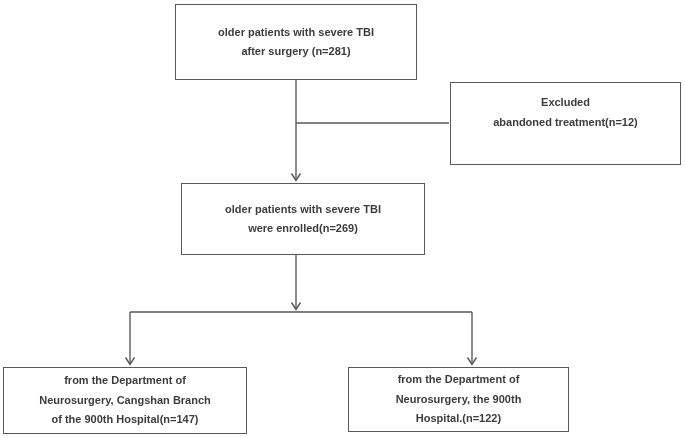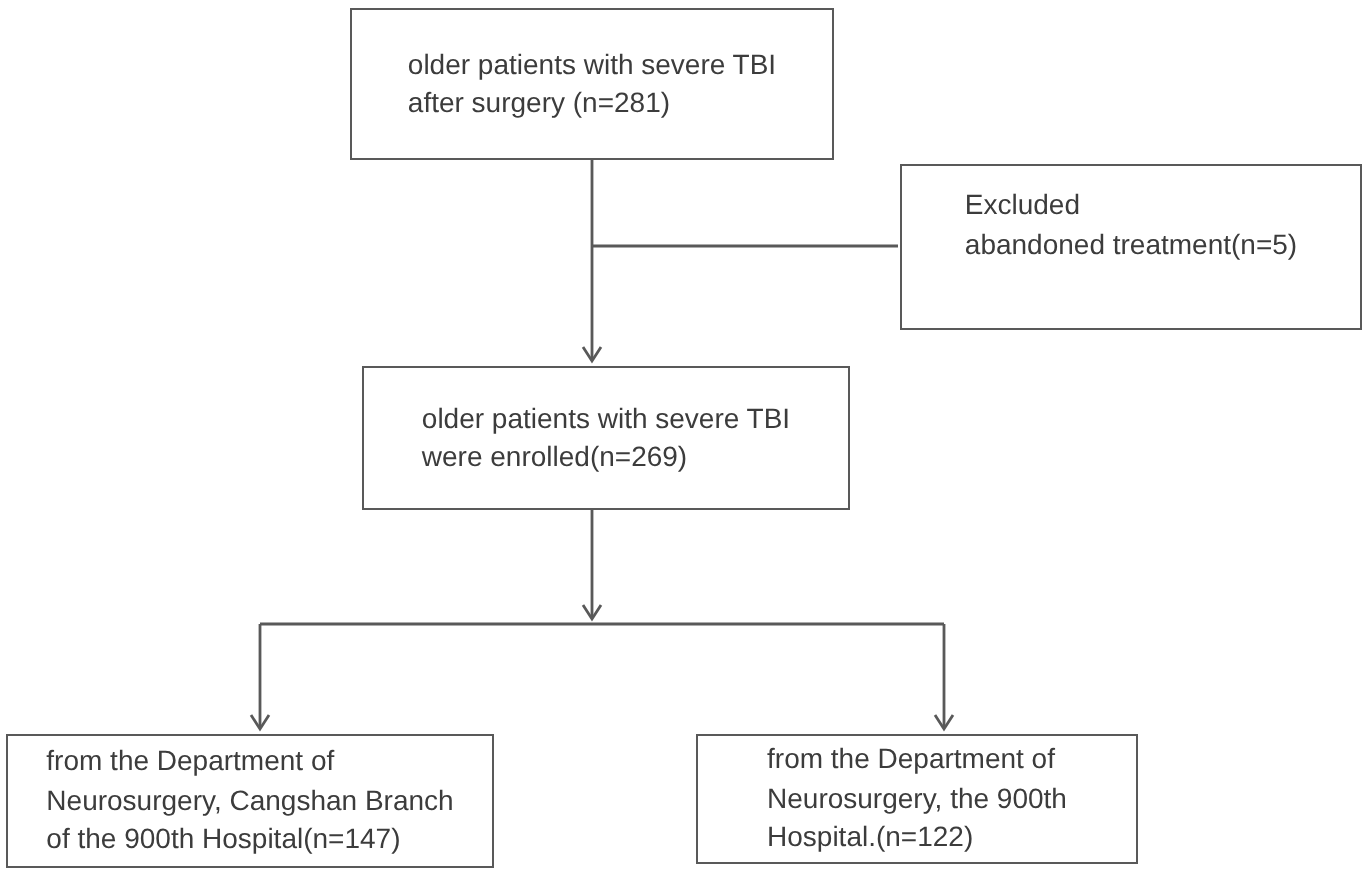--- a/index.html
+++ b/index.html
@@ -21,24 +21,25 @@
     position:absolute;left:0;top:0;width:685px;height:438px;
   }
   .box{
     position:absolute;
     box-sizing:border-box;
     border:1.5px solid var(--line-color);
     background:var(--box-bg);
     display:flex;
     align-items:center;
     justify-content:center;
-    text-align:left;
-    font-size:14px;
+    text-align:center;
+    font-size:11px;
     line-height:19.5px;
     white-space:pre-line;
+    font-weight:bold;
   }
   .box-initial   {left:175px; top:4px;   width:242px; height:76px;}
   .box-excluded  {left:450px; top:82px;  width:231px; height:83px; align-items:flex-start; padding-top:10px;}
   .box-enrolled  {left:181px; top:183px; width:244px; height:72px;}
   .box-cangshan  {left:3px;   top:367px; width:244px; height:67px;}
   .box-main900   {left:348px; top:367px; width:221px; height:65px;}
 </style>
 </head>
 <body>
 
@@ -61,21 +62,21 @@
 
     <path d="M130,312 V364" fill="none" stroke="#595959" stroke-width="1.4" marker-end="url(#arrow-v)"></path>
 
     <path d="M472,312 V364" fill="none" stroke="#595959" stroke-width="1.4" marker-end="url(#arrow-v)"></path>
   </svg>
 
   <div class="box box-initial">older patients with severe TBI
 after surgery (n=281)</div>
 
   <div class="box box-excluded">Excluded
-abandoned treatment(n=5)</div>
+abandoned treatment(n=12)</div>
 
   <div class="box box-enrolled">older patients with severe TBI
 were enrolled(n=269)</div>
 
   <div class="box box-cangshan">from the Department of
 Neurosurgery, Cangshan Branch
 of the 900th Hospital(n=147)</div>
 
   <div class="box box-main900">from the Department of
 Neurosurgery, the 900th

